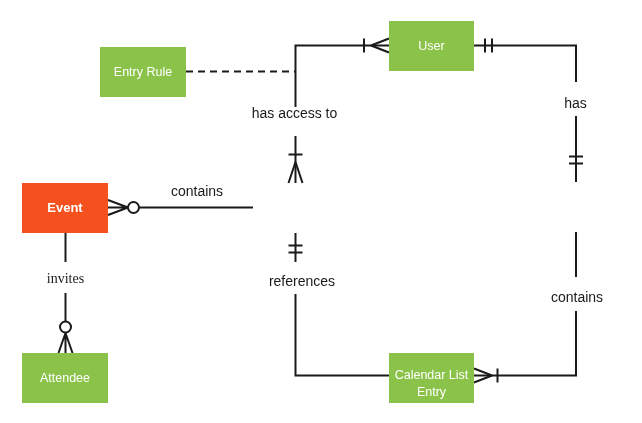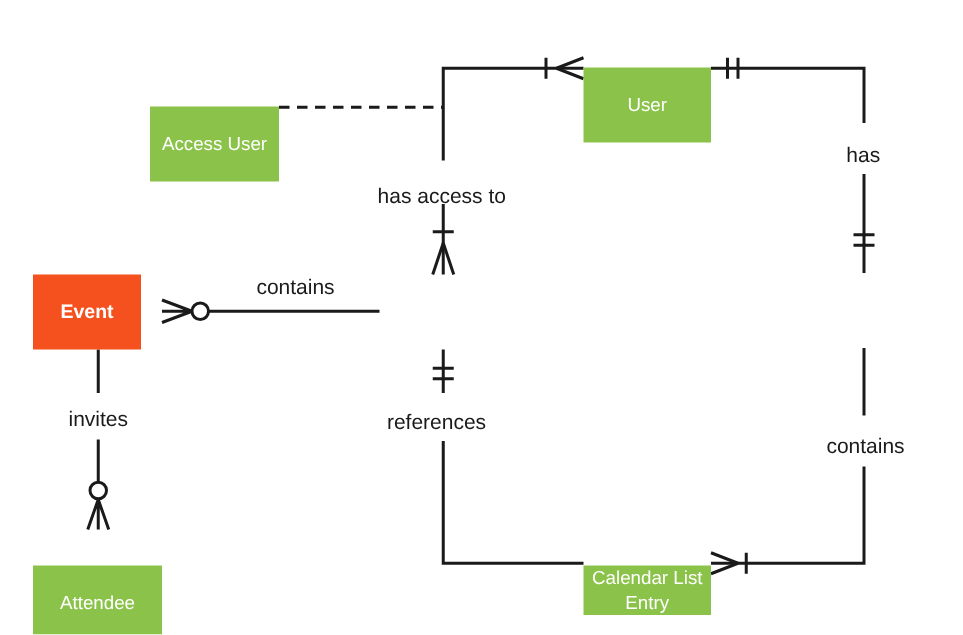--- a/index.html
+++ b/index.html
@@ -24,21 +24,21 @@
     box-sizing: border-box;
     display: flex;
     align-items: center;
     justify-content: center;
     text-align: center;
     color: var(--entity-text, #fff);
     font-size: 12.5px;
     line-height: 1.35;
     padding: 2px 5px;
   }
-  .entity.green { background: var(--green, #8BC34A); margin-top: 24px; }
+  .entity.green { background: var(--green, #8BC34A); }
   .entity.orange { background: var(--orange, #F4511E); font-weight: bold; font-size: 13px; }
   .rel-label {
     position: absolute;
     transform: translate(-50%, -50%);
     font-size: 14px;
     color: var(--label, #1a1a1a);
     white-space: nowrap;
   }
 </style>
 </head>
@@ -89,41 +89,41 @@
       <path d="M288.5 245.5 H302.5 M288.5 252.5 H302.5"></path>
       <path d="M295.5 294 V375.5 H389"></path>
     </g>
 
     <g>
       <path class="dashed" d="M186 71.5 H295.5"></path>
     </g>
   </svg>
 
   <div class="entity green" style="left:100px; top:47px; width:86px; height:50px;">
-    <span>Access User</span>
+    <span>Entry Rule</span>
   </div>
 
   <div class="entity green" style="left:389px; top:21px; width:85px; height:50px;">
     <span>User</span>
   </div>
 
-  <div class="entity orange" style="left:22px; top:183px; width:72px; height:50px;">
+  <div class="entity orange" style="left:22px; top:183px; width:86px; height:50px;">
     <span>Event</span>
   </div>
 
 
 
   <div class="entity green" style="left:22px; top:353px; width:86px; height:50px;text-align:right;">
     <span>Attendee</span>
   </div>
 
-  <div class="entity green" style="left:389px; top:353px; width:85px; height:33px;">
+  <div class="entity green" style="left:389px; top:353px; width:85px; height:50px;align-items:flex-end;">
     <span>Calendar List Entry</span>
   </div>
 
   <div class="rel-label" style="left:197px; top:191px;">contains</div>
-  <div class="rel-label" style="left:65.5px; top:278.5px;">invites</div>
-  <div class="rel-label" style="left:294.5px; top:130px;">has access to</div>
+  <div class="rel-label" style="left:65.5px; top:278.5px;font-family:Liberation Serif, serif;">invites</div>
+  <div class="rel-label" style="left:294.5px; top:113px;">has access to</div>
   <div class="rel-label" style="left:575.5px; top:102.5px;">has</div>
   <div class="rel-label" style="left:577px; top:297px;">contains</div>
-  <div class="rel-label" style="left:291px; top:281px;text-align:right;">references</div>
+  <div class="rel-label" style="left:302px; top:281px;text-align:right;">references</div>
 
 </div>
 
 </body></html>

